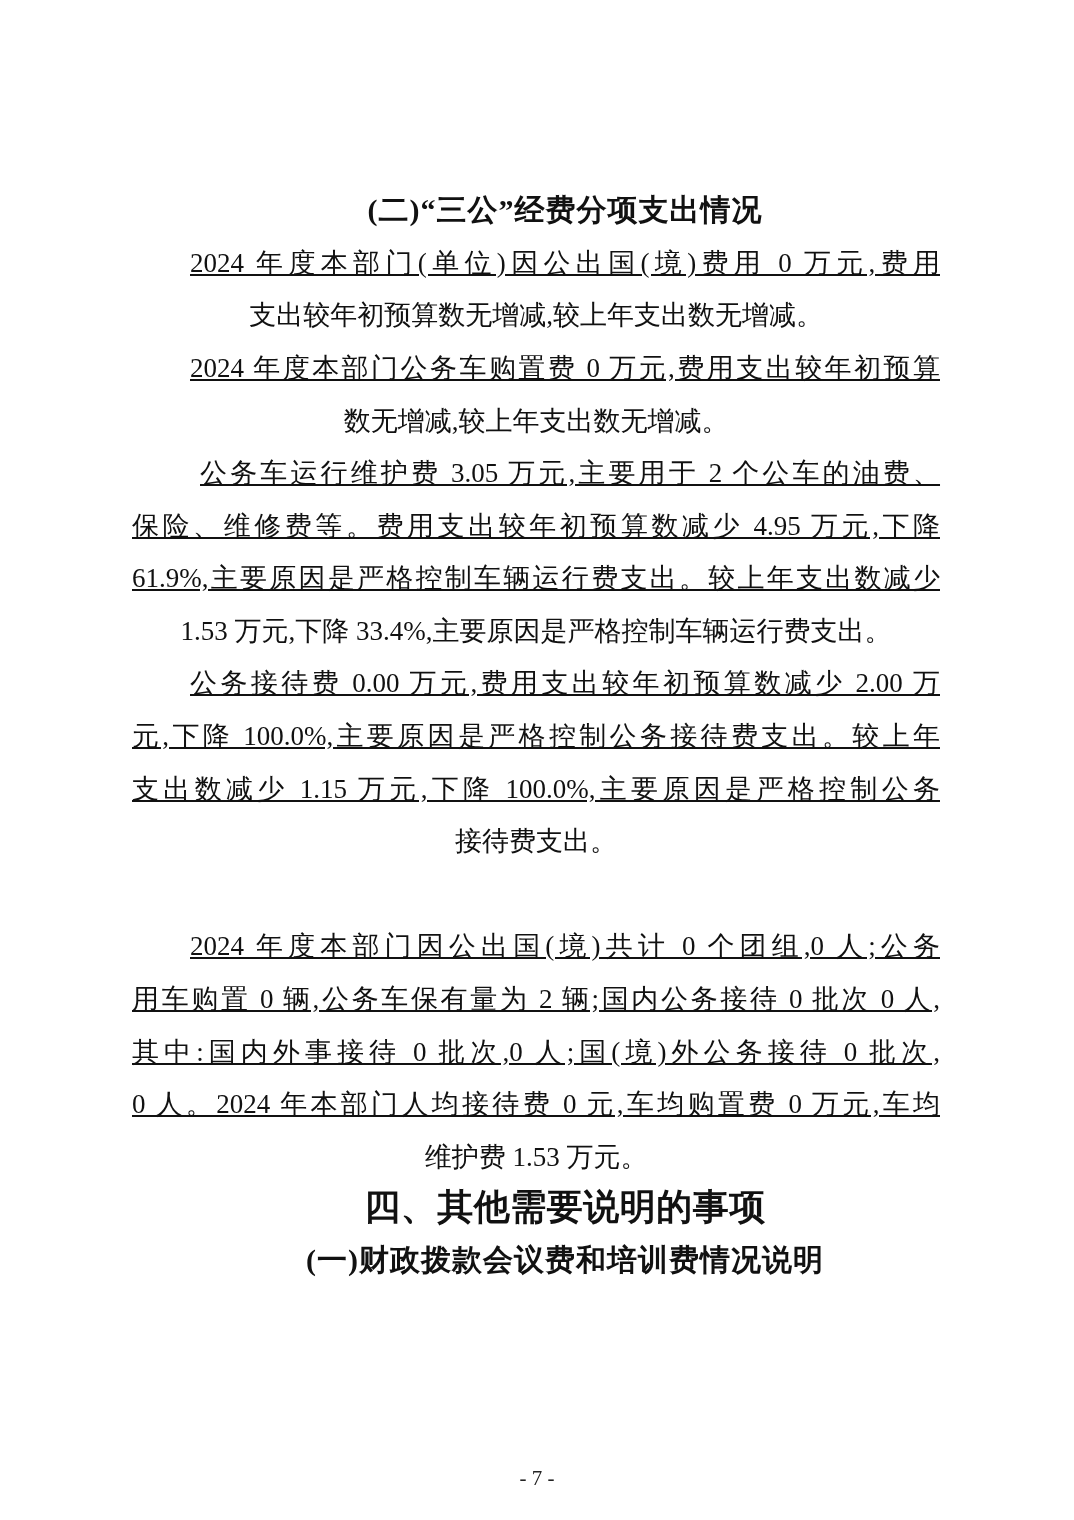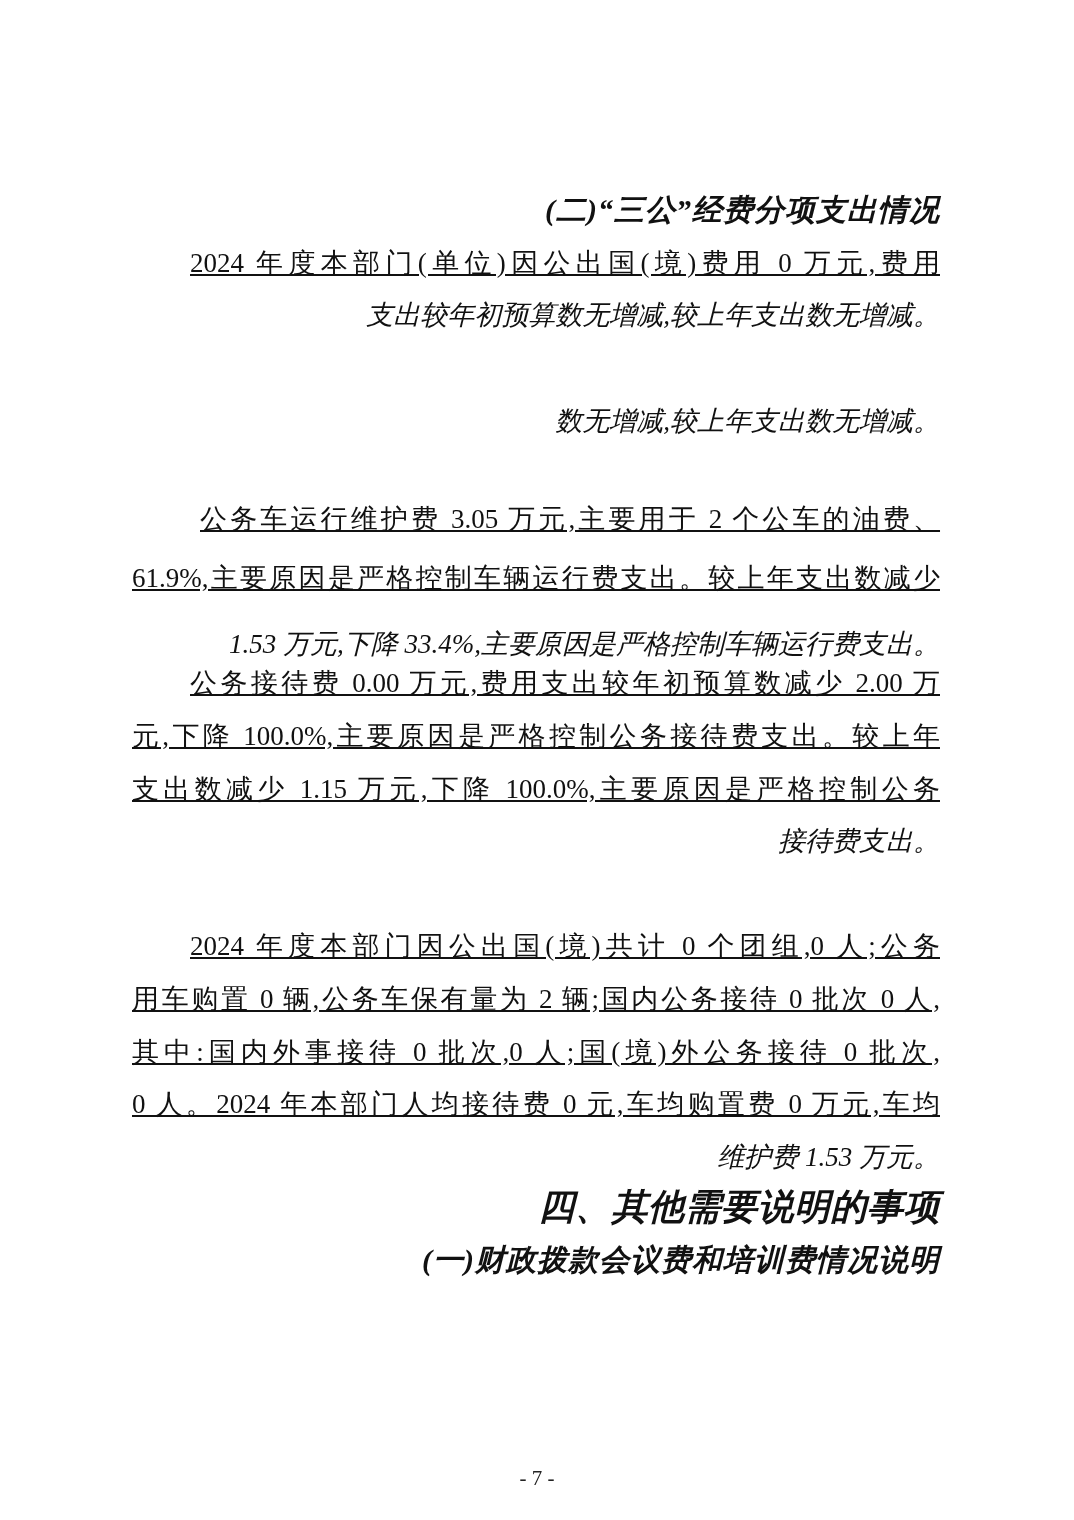--- a/index.html
+++ b/index.html
@@ -20,23 +20,23 @@
     line-height: 36px;
     white-space: normal;
     color: #111111;
   }
   .justify {
     text-align: justify;
     text-align-last: justify;
     text-decoration: underline;
     -moz-text-align-last: justify;
   }
-  .left { text-align: right; font-style: italic; }
+  .left { text-align: center; }
   .indent { padding-left: 58px; width: 750px; }
-  .indent-lg { padding-left: 68px; width: 740px; margin-top: 46px; }
+  .indent-lg { padding-left: 68px; width: 740px; }
   .h-kai {
     font-weight: bold;
     font-size: 30px;
     letter-spacing: 1px;
   }
   .h-hei {
     font-weight: bold;
     font-size: 36px;
     font-family: "Liberation Sans", "DejaVu Sans", sans-serif;
     letter-spacing: 0.5px;
@@ -55,25 +55,27 @@
 </head>
 <body>
 
 <div class="page">
 
   <div class="line h-kai indent left" style="top:192px">(二)“三公”经费分项支出情况</div>
 
   <div class="line indent justify" style="top:245px">2024 年度本部门(单位)因公出国(境)费用 0 万元,费用</div>
   <div class="line left" style="top:297px">支出较年初预算数无增减,较上年支出数无增减。</div>
 
+  <div class="line indent justify" style="top:350px">2024 年度本部门公务车购置费 0 万元,费用支出较年初预算</div>
   <div class="line left" style="top:403px">数无增减,较上年支出数无增减。</div>
 
   <div class="line indent-lg justify" style="top:455px">公务车运行维护费 3.05 万元,主要用于 2 个公车的油费、</div>
+  <div class="line justify" style="top:508px">保险、维修费等。费用支出较年初预算数减少 4.95 万元,下降</div>
   <div class="line justify" style="top:560px">61.9%,主要原因是严格控制车辆运行费支出。较上年支出数减少</div>
-  <div class="line left" style="top:626px">1.53 万元,下降 33.4%,主要原因是严格控制车辆运行费支出。</div>
+  <div class="line left" style="top:613px">1.53 万元,下降 33.4%,主要原因是严格控制车辆运行费支出。</div>
 
   <div class="line indent justify" style="top:665px">公务接待费 0.00 万元,费用支出较年初预算数减少 2.00 万</div>
   <div class="line justify" style="top:718px">元,下降 100.0%,主要原因是严格控制公务接待费支出。较上年</div>
   <div class="line justify" style="top:771px">支出数减少 1.15 万元,下降 100.0%,主要原因是严格控制公务</div>
   <div class="line left" style="top:823px">接待费支出。</div>
 
 
   <div class="line indent justify" style="top:928px">2024 年度本部门因公出国(境)共计 0 个团组,0 人;公务</div>
   <div class="line justify" style="top:981px">用车购置 0 辆,公务车保有量为 2 辆;国内公务接待 0 批次 0 人,</div>
   <div class="line justify" style="top:1034px">其中:国内外事接待 0 批次,0 人;国(境)外公务接待 0 批次,</div>

